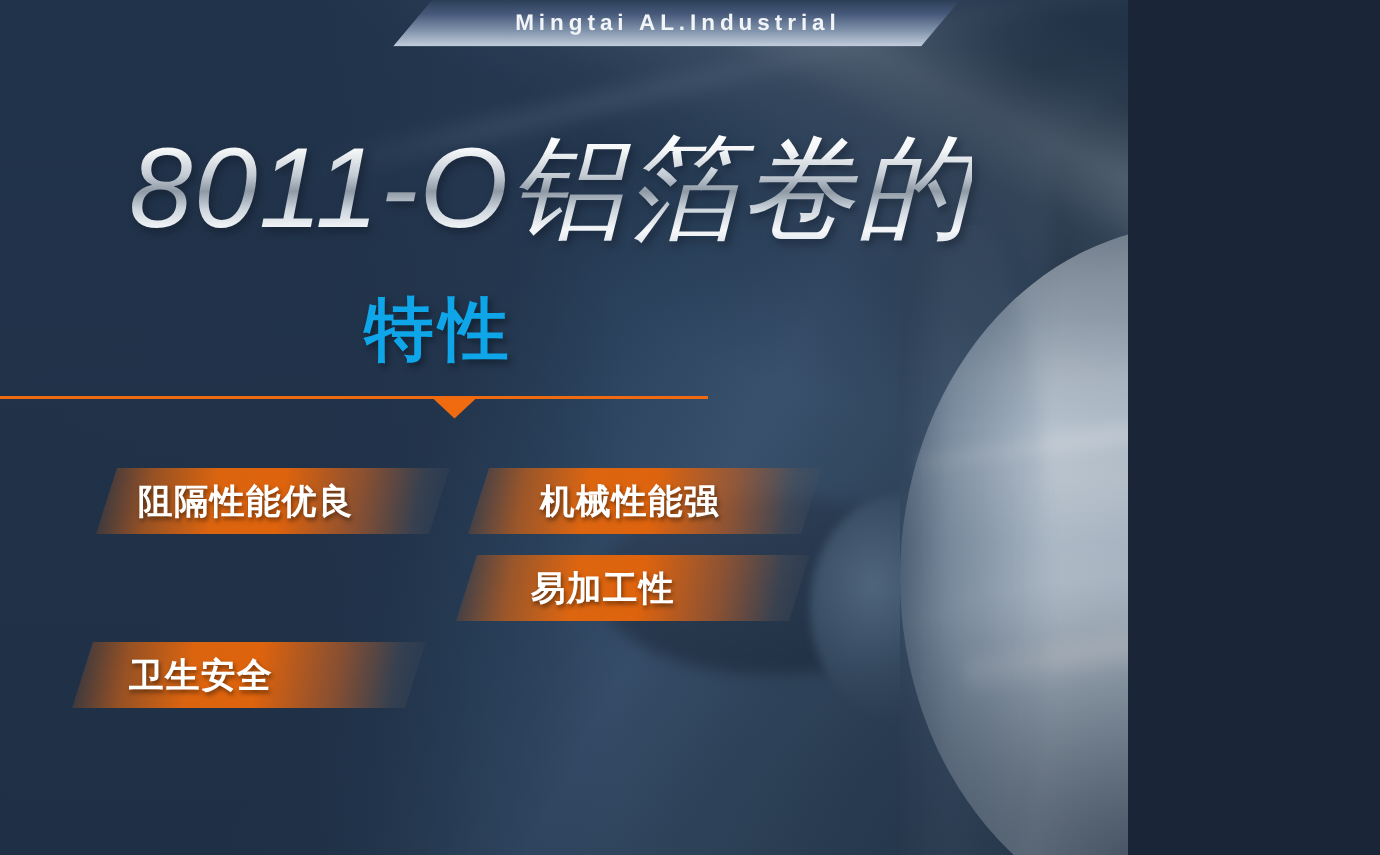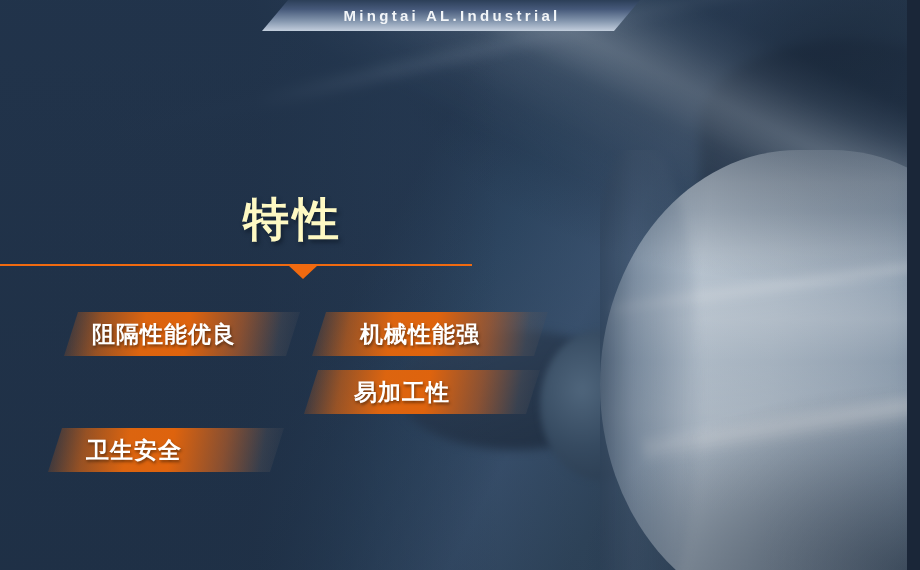--- a/index.html
+++ b/index.html
@@ -6,21 +6,21 @@
     margin: 0;
     padding: 0;
     background: #1a2638;
   }
   body {
     font-family: "Liberation Sans", "DejaVu Sans", sans-serif;
   }
 
   #poster {
     position: relative;
-    width: 907px;
+    width: 752px;
     height: 570px;
     overflow: hidden;
     background: #263b55;
   }
 
   
   .bg-photo {
     position: absolute;
     inset: 0;
     overflow: hidden;
@@ -284,21 +284,21 @@
   }
 
   .title-sub {
     position: absolute;
     left: 243px;
     top: 196px;
     font-size: 46px;
     line-height: 1.0;
     font-weight: 700;
     letter-spacing: 4px;
-    color: #fef9c3;
+    color: #0ea5e9;
     white-space: nowrap;
     text-shadow: 2px 3px 4px rgba(10,18,30,0.55);
   }
 
   
   .divider {
     position: absolute;
     left: 0;
     top: 264px;
     width: 472px;
@@ -384,20 +384,21 @@
     </div>
 
     <div class="bg-vignette"></div>
     <div class="bg-tint"></div>
   </div>
 
   <div class="brand-banner">
     <span class="brand-text">Mingtai AL.Industrial</span>
   </div>
 
+  <div class="title-main">8011-O铝箔卷的</div>
 
   <div class="title-sub">特性</div>
 
   <div class="divider"></div>
   <div class="divider-arrow"></div>
 
   <div class="badges">
     <div class="badge b1">
       <span class="badge-label">机械性能强</span>
     </div>

